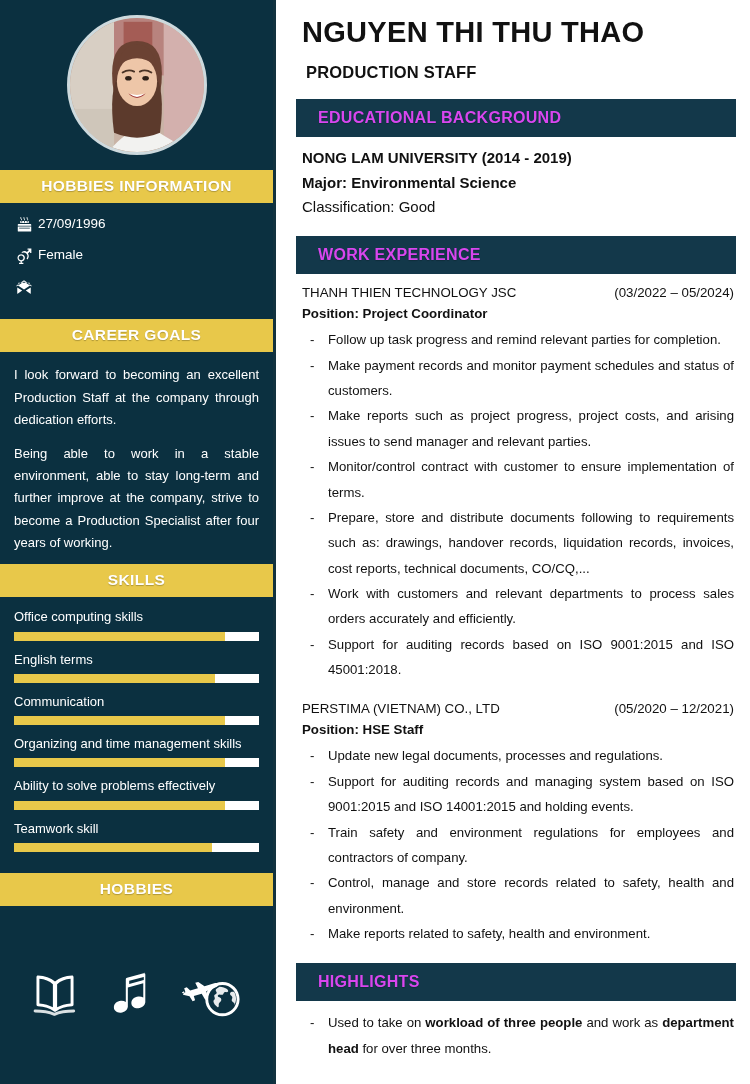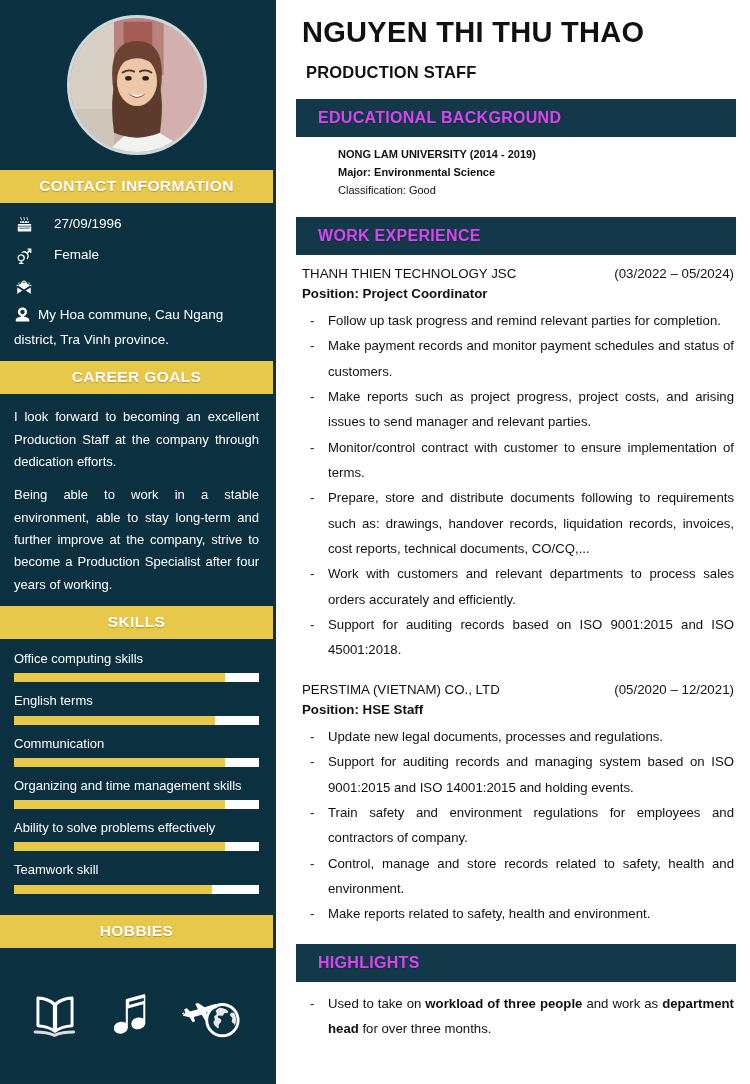--- a/index.html
+++ b/index.html
@@ -52,21 +52,21 @@
     letter-spacing: .4px;
     padding: 7px 4px 8px;
     text-shadow: 0 1px 1px rgba(0,0,0,.25);
   }
 
   .side-body { padding: 12px 14px 10px 14px; }
 
   .contact-row {
     display: flex;
     align-items: flex-start;
-    gap: 20px;
+    gap: 4px;
     margin-bottom: 13px;
     font-size: 13.5px;
     line-height: 1.35;
   }
   .contact-row .ico {
     width: 20px; flex: 0 0 20px;
     display: flex; align-items: center; justify-content: center;
     padding-top: 1px;
   }
   .contact-row .ico svg { fill: #ffffff; display:block; }
@@ -142,21 +142,21 @@
     color: #d946ef;
     font-weight: bold;
     font-size: 16px;
     letter-spacing: .3px;
     padding: 10px 0 10px 22px;
     margin: 17px 0 0 0;
     text-shadow: 0 1px 1px rgba(0,0,0,.2);
   }
   .sec-body { padding: 9px 2px 0 6px; }
 
-  .edu-line { font-size: 11px; line-height: 1.62; margin-left: 36px; }
+  .edu-line { font-size: 15px; line-height: 1.62; }
   .edu-line.b { font-weight: bold; }
 
   .job-head {
     display: flex;
     justify-content: space-between;
     align-items: baseline;
     font-size: 13.3px;
     font-weight: normal;
     line-height: 1.55;
   }
@@ -216,21 +216,21 @@
             <ellipse cx="79" cy="63" rx="3.4" ry="2.4" fill="#2e2018"></ellipse>
             <path d="M55 57 q6 -4 12 -1" stroke="#4a3326" stroke-width="2" fill="none" stroke-linecap="round"></path>
             <path d="M73 56 q6 -3 12 1" stroke="#4a3326" stroke-width="2" fill="none" stroke-linecap="round"></path>
             <path d="M61 79 q9 9 18 0 q-9 5 -18 0z" fill="#a33f3f"></path>
             <path d="M62 79 q8 3 16 0 q-8 7 -16 0z" fill="#ffffff"></path>
           </g>
         </svg>
       </div>
     </div>
 
-    <div class="band">CONTACT  INFORMATION</div>
+    <div class="band">HOBBIES  INFORMATION</div>
     <div class="side-body">
 
       <div class="contact-row">
         <span class="ico">
           <svg width="17" height="17" viewBox="0 0 24 24">
               <path d="M7 4.2c.5.5.5 1.1 0 1.8h1.2c.4-.9.3-1.7-.6-2.6-.5-.5-.5-1 0-1.4l-.9-.6c-.9.9-.8 1.8.3 2.8zm4.4 0c.5.5.5 1.1 0 1.8h1.2c.4-.9.3-1.7-.6-2.6-.5-.5-.5-1 0-1.4l-.9-.6c-.9.9-.8 1.8.3 2.8zm4.4 0c.5.5.5 1.1 0 1.8h1.2c.4-.9.3-1.7-.6-2.6-.5-.5-.5-1 0-1.4l-.9-.6c-.9.9-.8 1.8.3 2.8zM6 7v3h12V7h-1.6v2.2h-1.2V7h-2.6v2.2h-1.2V7H8.8v2.2H7.6V7H6zM3.5 11.2h17c.6 0 1 .4 1 1v1.4H2.5v-1.4c0-.6.4-1 1-1zM2.5 14.9h19v6.2c0 .5-.4.9-.9.9H3.4c-.5 0-.9-.4-.9-.9v-6.2zm2 1.6v1.2h15v-1.2h-15z"></path>
             </svg>
         </span>
         <span>27/09/1996</span>
       </div>
@@ -246,27 +246,20 @@
 
       <div class="contact-row">
         <span class="ico">
           <svg width="18" height="18" viewBox="0 0 24 24">
               <path d="M12 3 2 10v1.2l10-6.4 10 6.4V10L12 3zm-9 9.6V21h18v-8.4l-6.6 4.2 6.1 4.2H3.5l6.1-4.2L3 12.6zm1.5-2.2v-4h15v4l-7.5 4.8-7.5-4.8z"></path>
             </svg>
         </span>
         <span></span>
       </div>
 
-      <div class="addr-block">
-        <span class="ico">
-          <svg width="17" height="17" viewBox="0 0 24 24">
-              <path d="M12 2C8.4 2 5.5 4.9 5.5 8.5c0 1.6.7 3.1 1.9 4.3.9.9 2.1 1.6 3.3 2-2.6.3-4.7 1-6.1 1.9C3.2 17.6 2.5 18.7 2.5 20v2h19v-2c0-1.3-.7-2.4-2.1-3.3-1.4-.9-3.5-1.6-6.1-1.9 1.2-.4 2.4-1.1 3.3-2 1.2-1.2 1.9-2.7 1.9-4.3C18.5 4.9 15.6 2 12 2zm0 3.4c1.7 0 3.1 1.4 3.1 3.1S13.7 11.6 12 11.6 8.9 10.2 8.9 8.5 10.3 5.4 12 5.4z"></path>
-            </svg>
-        </span><span>My Hoa commune, Cau Ngang district, Tra Vinh province.</span>
-      </div>
     </div>
 
     <div class="band">CAREER GOALS</div>
     <div class="side-body">
       <p class="goal-p">I look forward to becoming an excellent Production Staff at the company through  dedication efforts.</p>
       <p class="goal-p">Being able to work in a stable environment, able to stay long-term and further improve at the company, strive to become a Production Specialist after four years of working.</p>
     </div>
 
     <div class="band">SKILLS</div>
     <div class="side-body">

